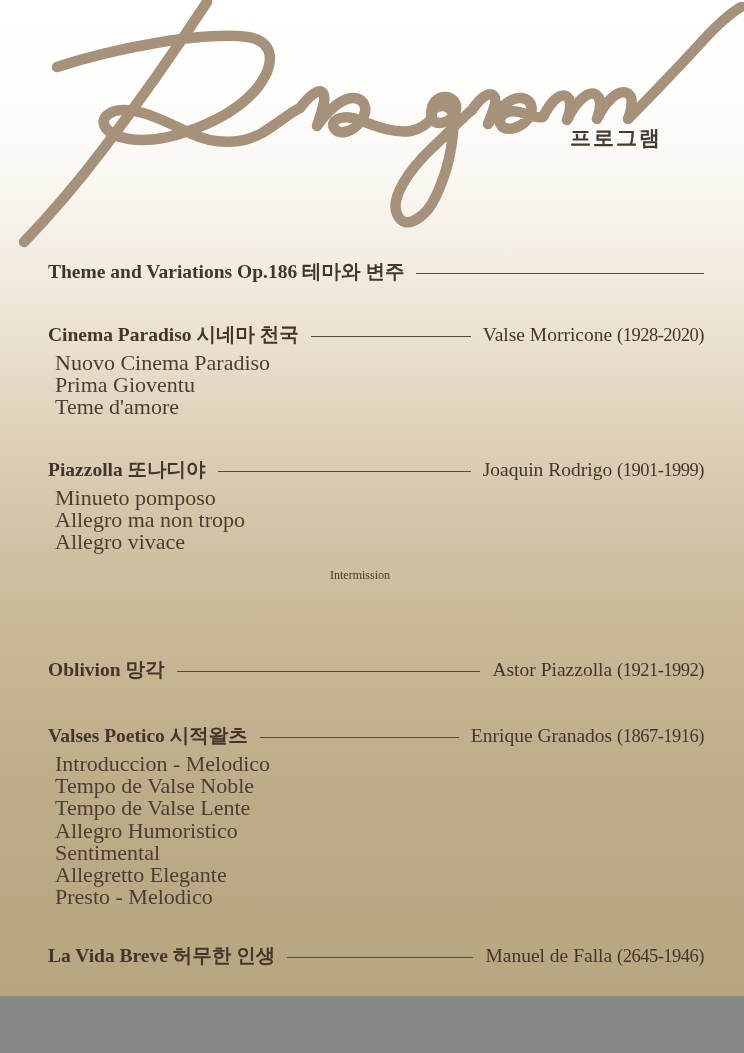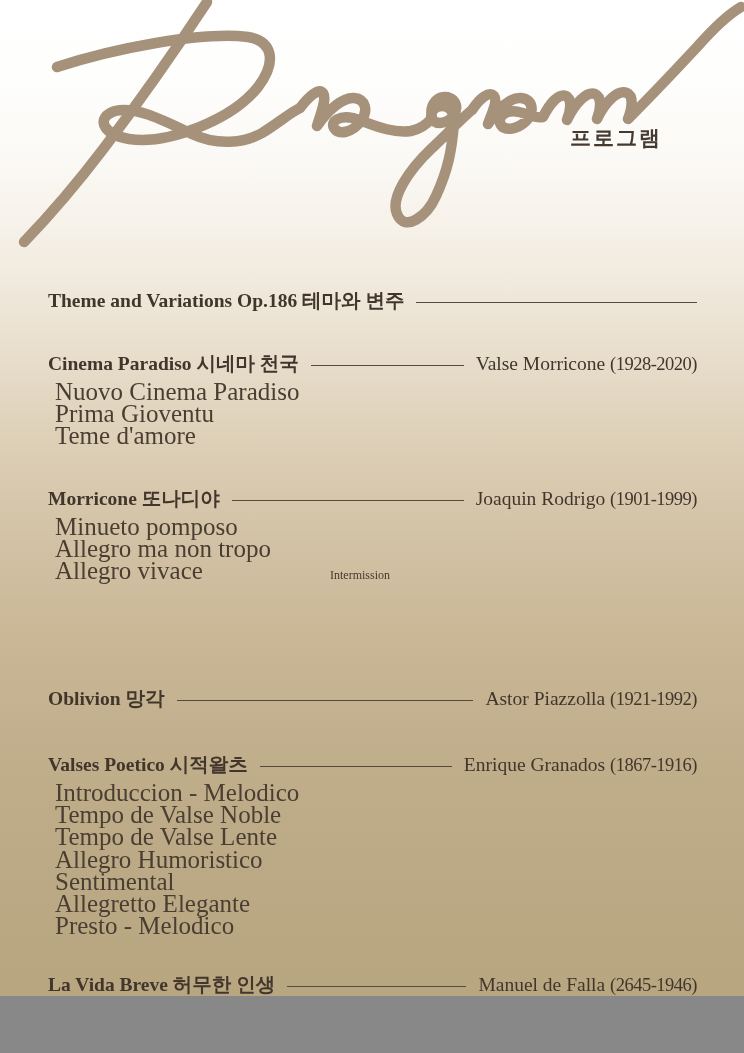--- a/index.html
+++ b/index.html
@@ -37,23 +37,22 @@
     top: 124px;
     right: 82px;
     font-size: 21px;
     font-weight: bold;
     letter-spacing: 2px;
     color: #453a30;
   }
   .entry {
     position: absolute;
     left: 48px;
-    right: 47px;
+    right: 40px;
     color: #42362c;
-    margin-top: 29px;
   }
   .entry-row {
     display: flex;
     align-items: center;
     gap: 12px;
     font-size: 19.5px;
     line-height: 24px;
     white-space: nowrap;
   }
   .entry-title { font-weight: bold; }
@@ -64,21 +63,21 @@
     border-top: 1.5px solid #564a3d;
     margin-top: 2px;
     min-width: 18px;
   }
   .composer { color: #42362c; }
   .dates { font-size: 18.5px; letter-spacing: -0.5px; }
   .movements {
     list-style: none;
     margin: 5px 0 0 0;
     padding: 0 0 0 7px;
-    font-size: 25px;
+    font-size: 22px;
     line-height: 22.2px;
     color: #4a3e33;
   }
   .intermission {
     position: absolute;
     left: 0; right: 24px;
     text-align: center;
     font-size: 12px;
     color: #46392e;
   }
@@ -151,21 +150,21 @@
     </div>
     <ul class="movements">
       <li>Nuovo Cinema Paradiso</li>
       <li>Prima Gioventu</li>
       <li>Teme d'amore</li>
     </ul>
   </section>
 
   <section class="entry" style="top:458px">
     <div class="entry-row">
-      <span class="entry-title"><b>Morricone</b> <span class="ko">또나디야</span></span>
+      <span class="entry-title"><b>Piazzolla</b> <span class="ko">또나디야</span></span>
       <span class="rule"></span>
       <span class="composer"><span>Joaquin Rodrigo</span> <span class="dates">(1901-1999)</span></span>
     </div>
     <ul class="movements">
       <li>Minueto pomposo</li>
       <li>Allegro ma non tropo</li>
       <li>Allegro vivace</li>
     </ul>
   </section>
 

